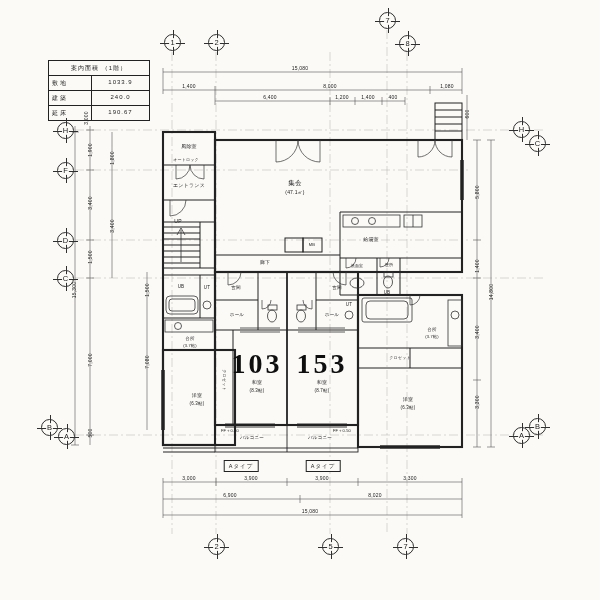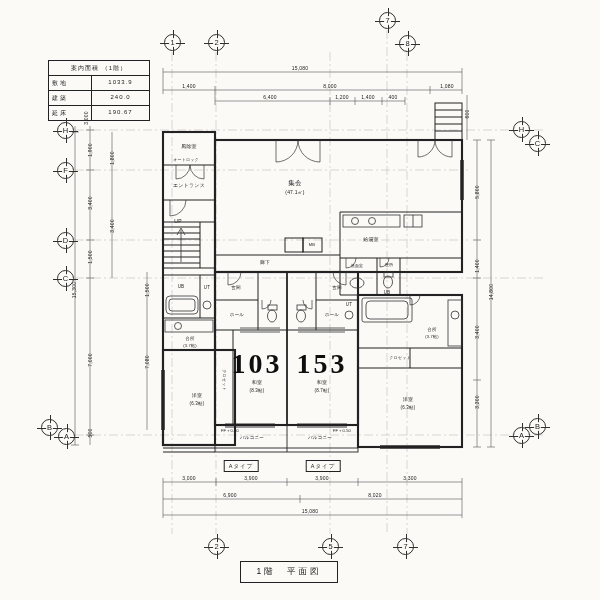--- a/index.html
+++ b/index.html
@@ -401,17 +401,14 @@
   <span class="unit-num" style="left:257px;top:364px">103</span>
   <span class="lbl s5" style="left:257px;top:383px">和室</span>
   <span class="lbl s45" style="left:257px;top:391px">(8.3帖)</span>
   <span class="unit-num" style="left:322px;top:364px">153</span>
   <span class="lbl s5" style="left:322px;top:383px">和室</span>
   <span class="lbl s45" style="left:322px;top:391px">(8.7帖)</span>
 
   <div class="type-box" style="left:241px;top:466px">Aタイプ</div>
   <div class="type-box" style="left:323px;top:466px">Aタイプ</div>
 
-  <div class="title-box">
-    <span class="inner">1階　平面図</span>
-  </div>
 
 </div>
 
 </body></html>

